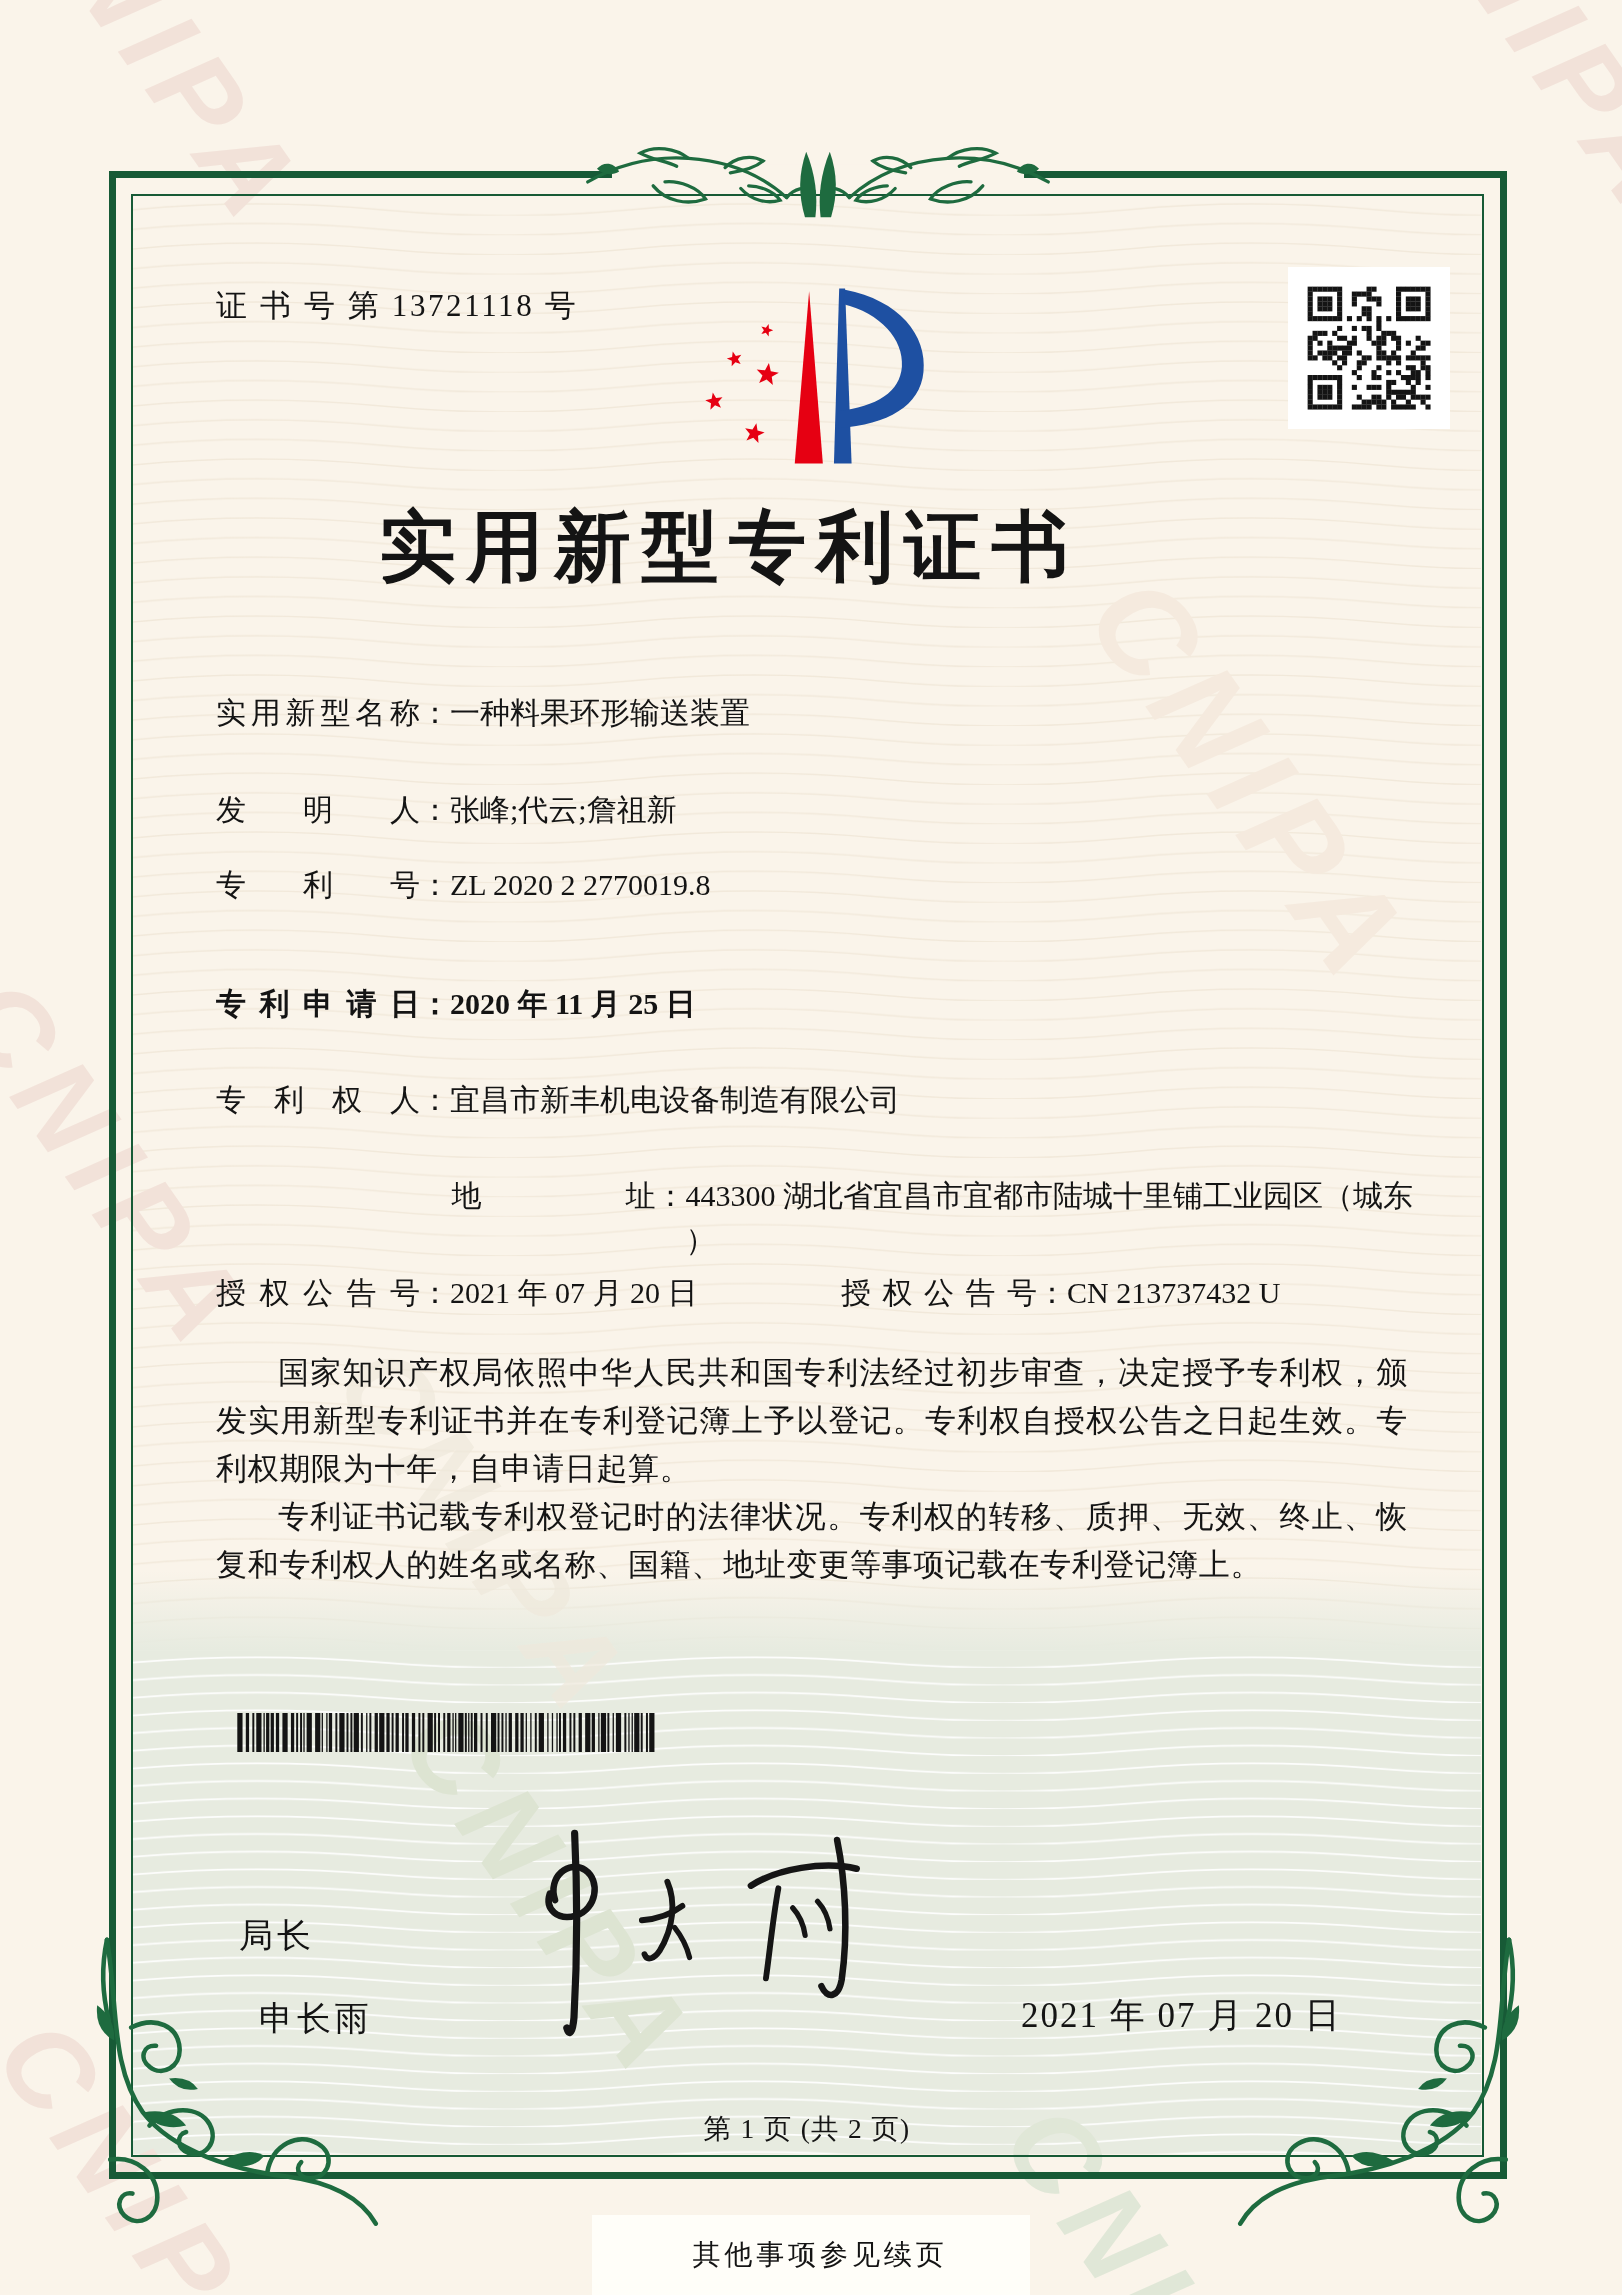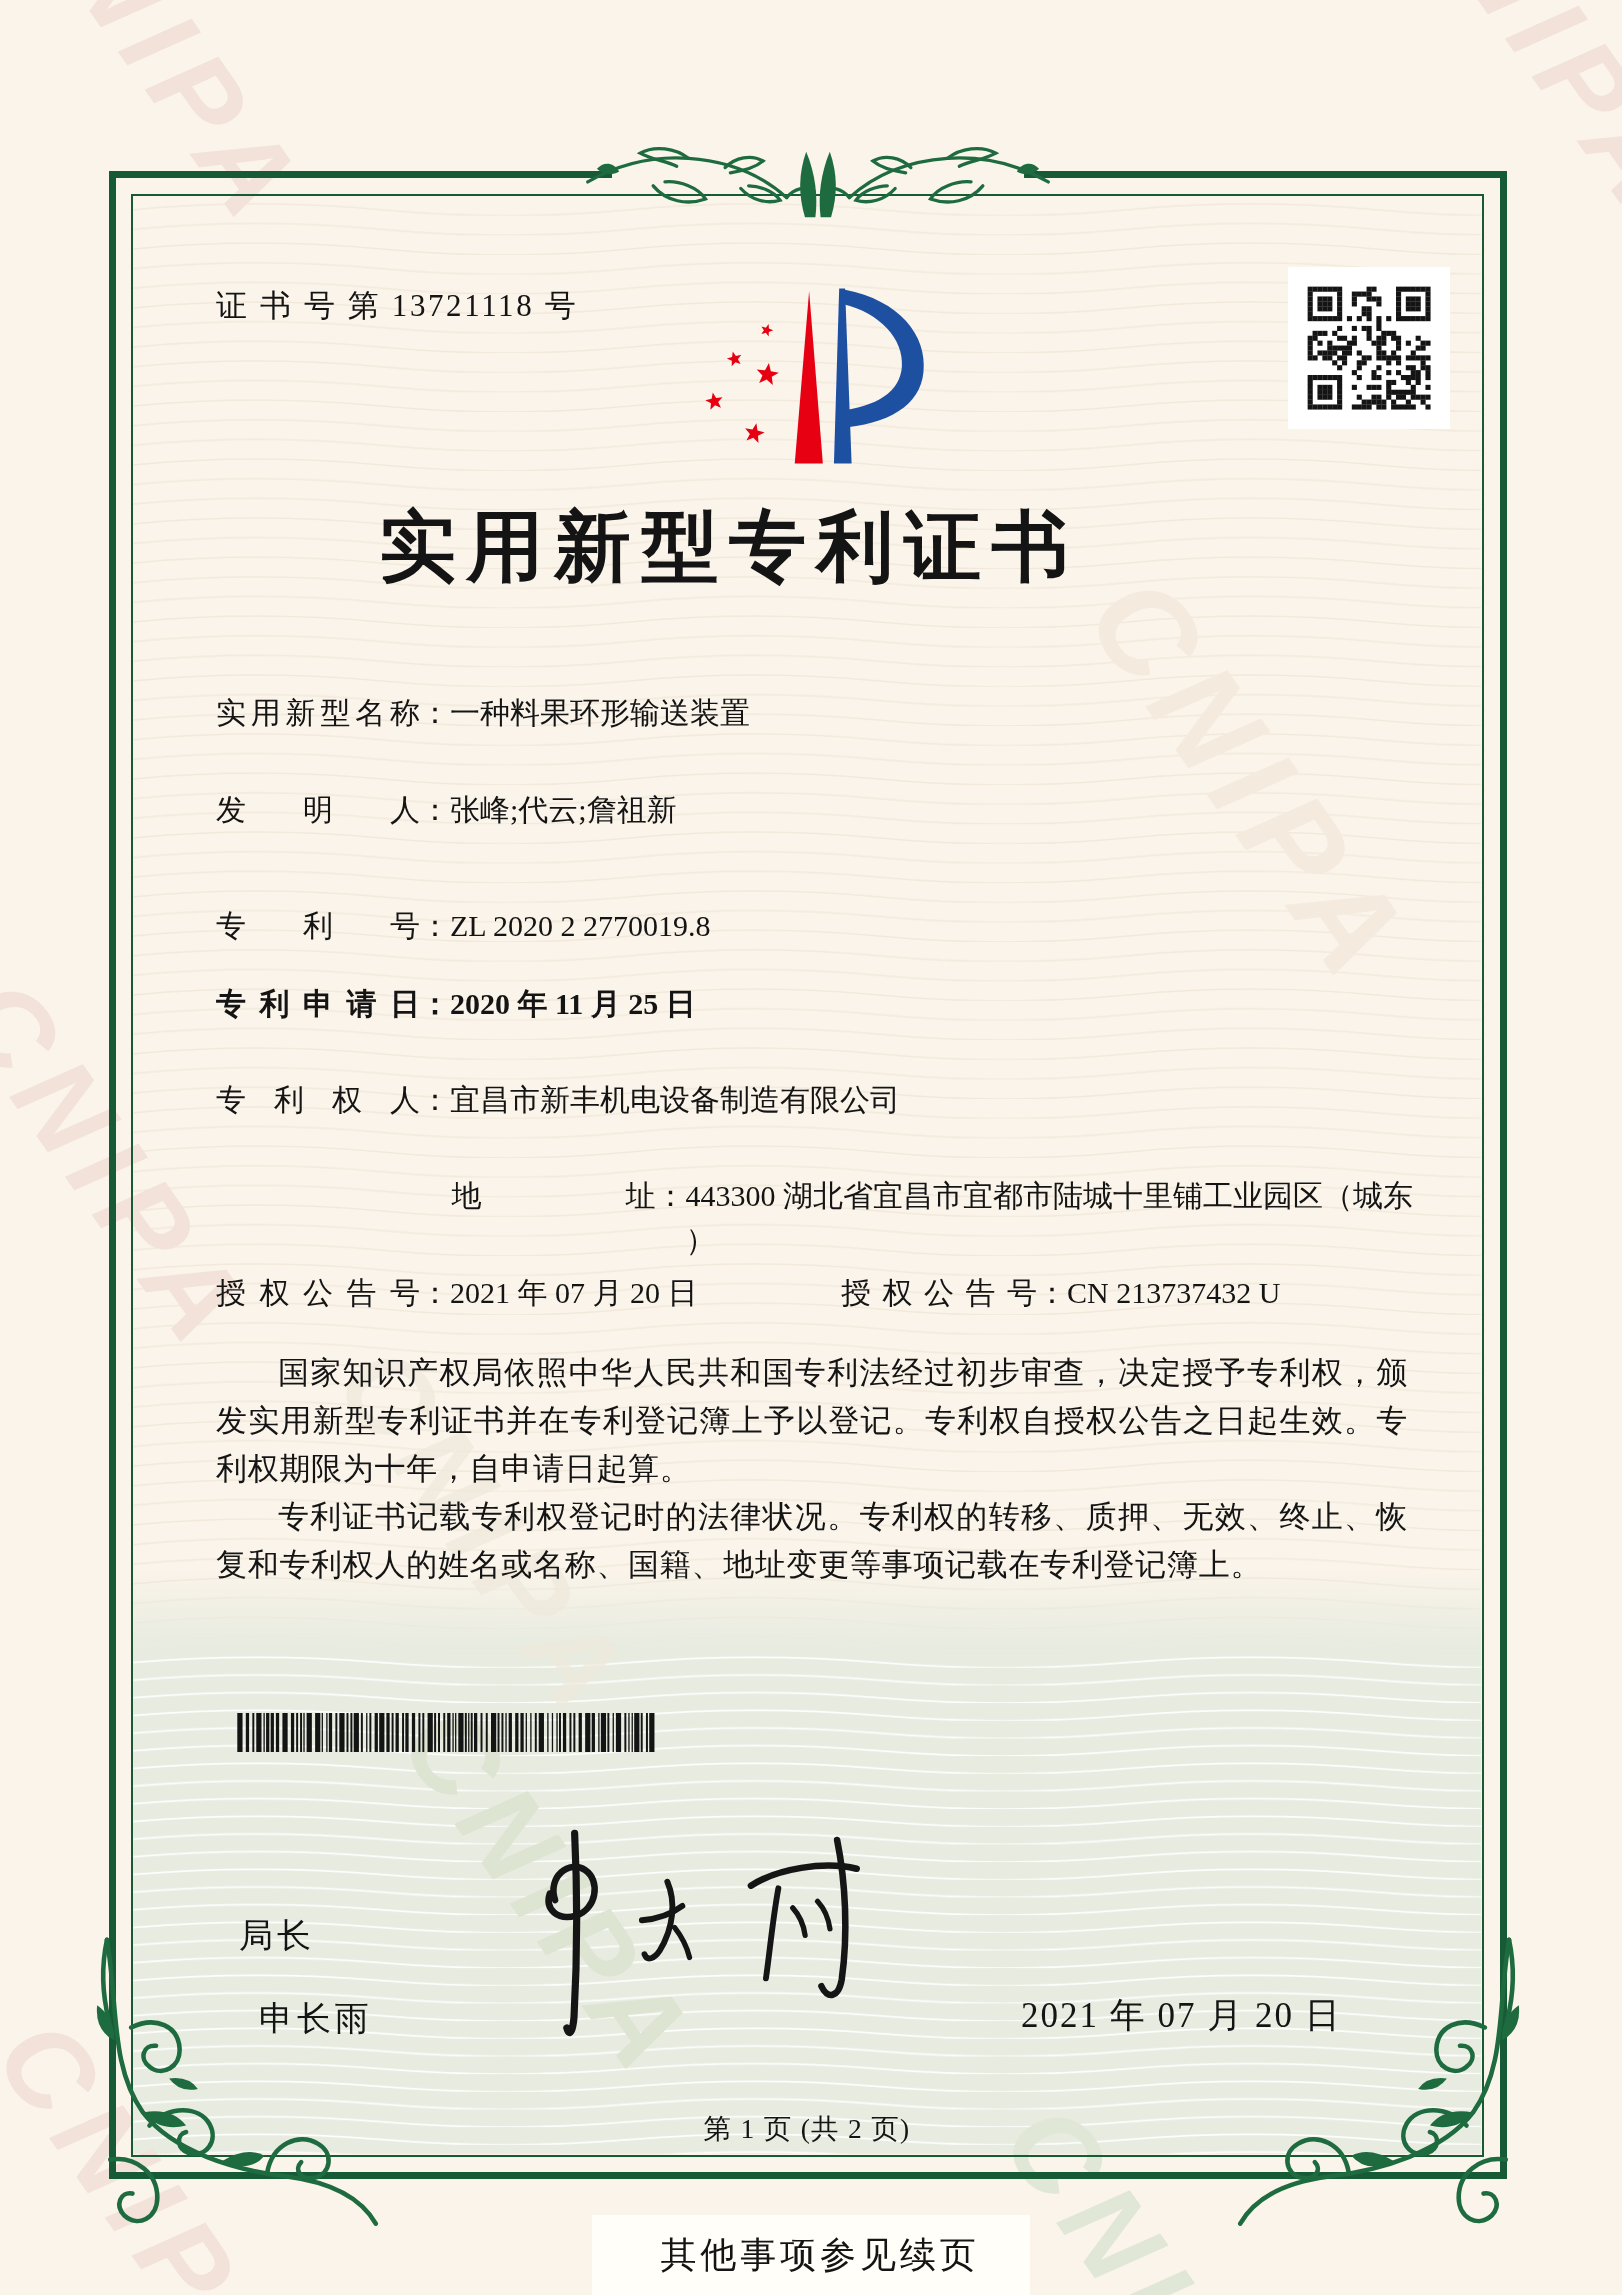--- a/index.html
+++ b/index.html
@@ -47,21 +47,21 @@
   .para{position:absolute;left:216px;width:1192px;font-size:31px;line-height:48px;
     text-indent:62px;letter-spacing:0.7px;text-align:justify;}
   .barcode{position:absolute;left:236px;top:1713px;}
   .officer-title{position:absolute;left:239px;top:1913px;font-size:34px;letter-spacing:3.9px;}
   .officer-name{position:absolute;left:239px;top:1996px;font-size:34px;letter-spacing:3.9px;margin-left:20px;}
   .signature{position:absolute;left:471px;top:1823px;}
   .sign-date{position:absolute;left:1021px;top:1992px;font-size:35px;letter-spacing:2px;}
   .page-info{position:absolute;left:133px;top:2111px;width:1348px;text-align:center;font-size:27.5px;letter-spacing:1.3px;}
   .footer-note-box{position:absolute;z-index:5;left:592px;top:2215px;width:438px;height:80px;
     background:#fffef9;display:flex;align-items:center;justify-content:center;}
-  .footer-note{font-size:36px;letter-spacing:3.9px;margin-left:18px;}
+  .footer-note{font-size:28px;letter-spacing:3.9px;margin-left:18px;}
 </style>
 </head>
 <body>
 
 <div class="page">
 
   <div class="wm" style="left:-52px;top:-26px;color:#f2e2d9;">CNIPA</div>
   <div class="wm" style="left:1335px;top:-39px;color:#f2e2d9;">CNIPA</div>
   <div class="wm" style="left:1021px;top:707px;color:#f5eade;font-size:128px;">CNIPA</div>
   <div class="wm" style="left:-105px;top:1099px;color:#f2e2d9;">CNIPA</div>
@@ -428,21 +428,21 @@
     <div class="row" style="top:691px;">
       <span class="lbl">实用新型名称</span>
         <span class="colon">：</span>
         <span class="val">一种料果环形输送装置</span>
     </div>
     <div class="row" style="top:788px;">
       <span class="lbl">发明人</span>
         <span class="colon">：</span>
         <span class="val">张峰;代云;詹祖新</span>
     </div>
-    <div class="row" style="top:904px;">
+    <div class="row" style="top:863px;">
       <span class="lbl">专利号</span>
         <span class="colon">：</span>
         <span class="val">ZL 2020 2 2770019.8</span>
     </div>
     <div class="row" style="top:982px;font-weight:bold;">
       <span class="lbl">专利申请日</span>
         <span class="colon">：</span>
         <span class="val">2020 年 11 月 25 日</span>
     </div>
     <div class="row" style="top:1078px;">

